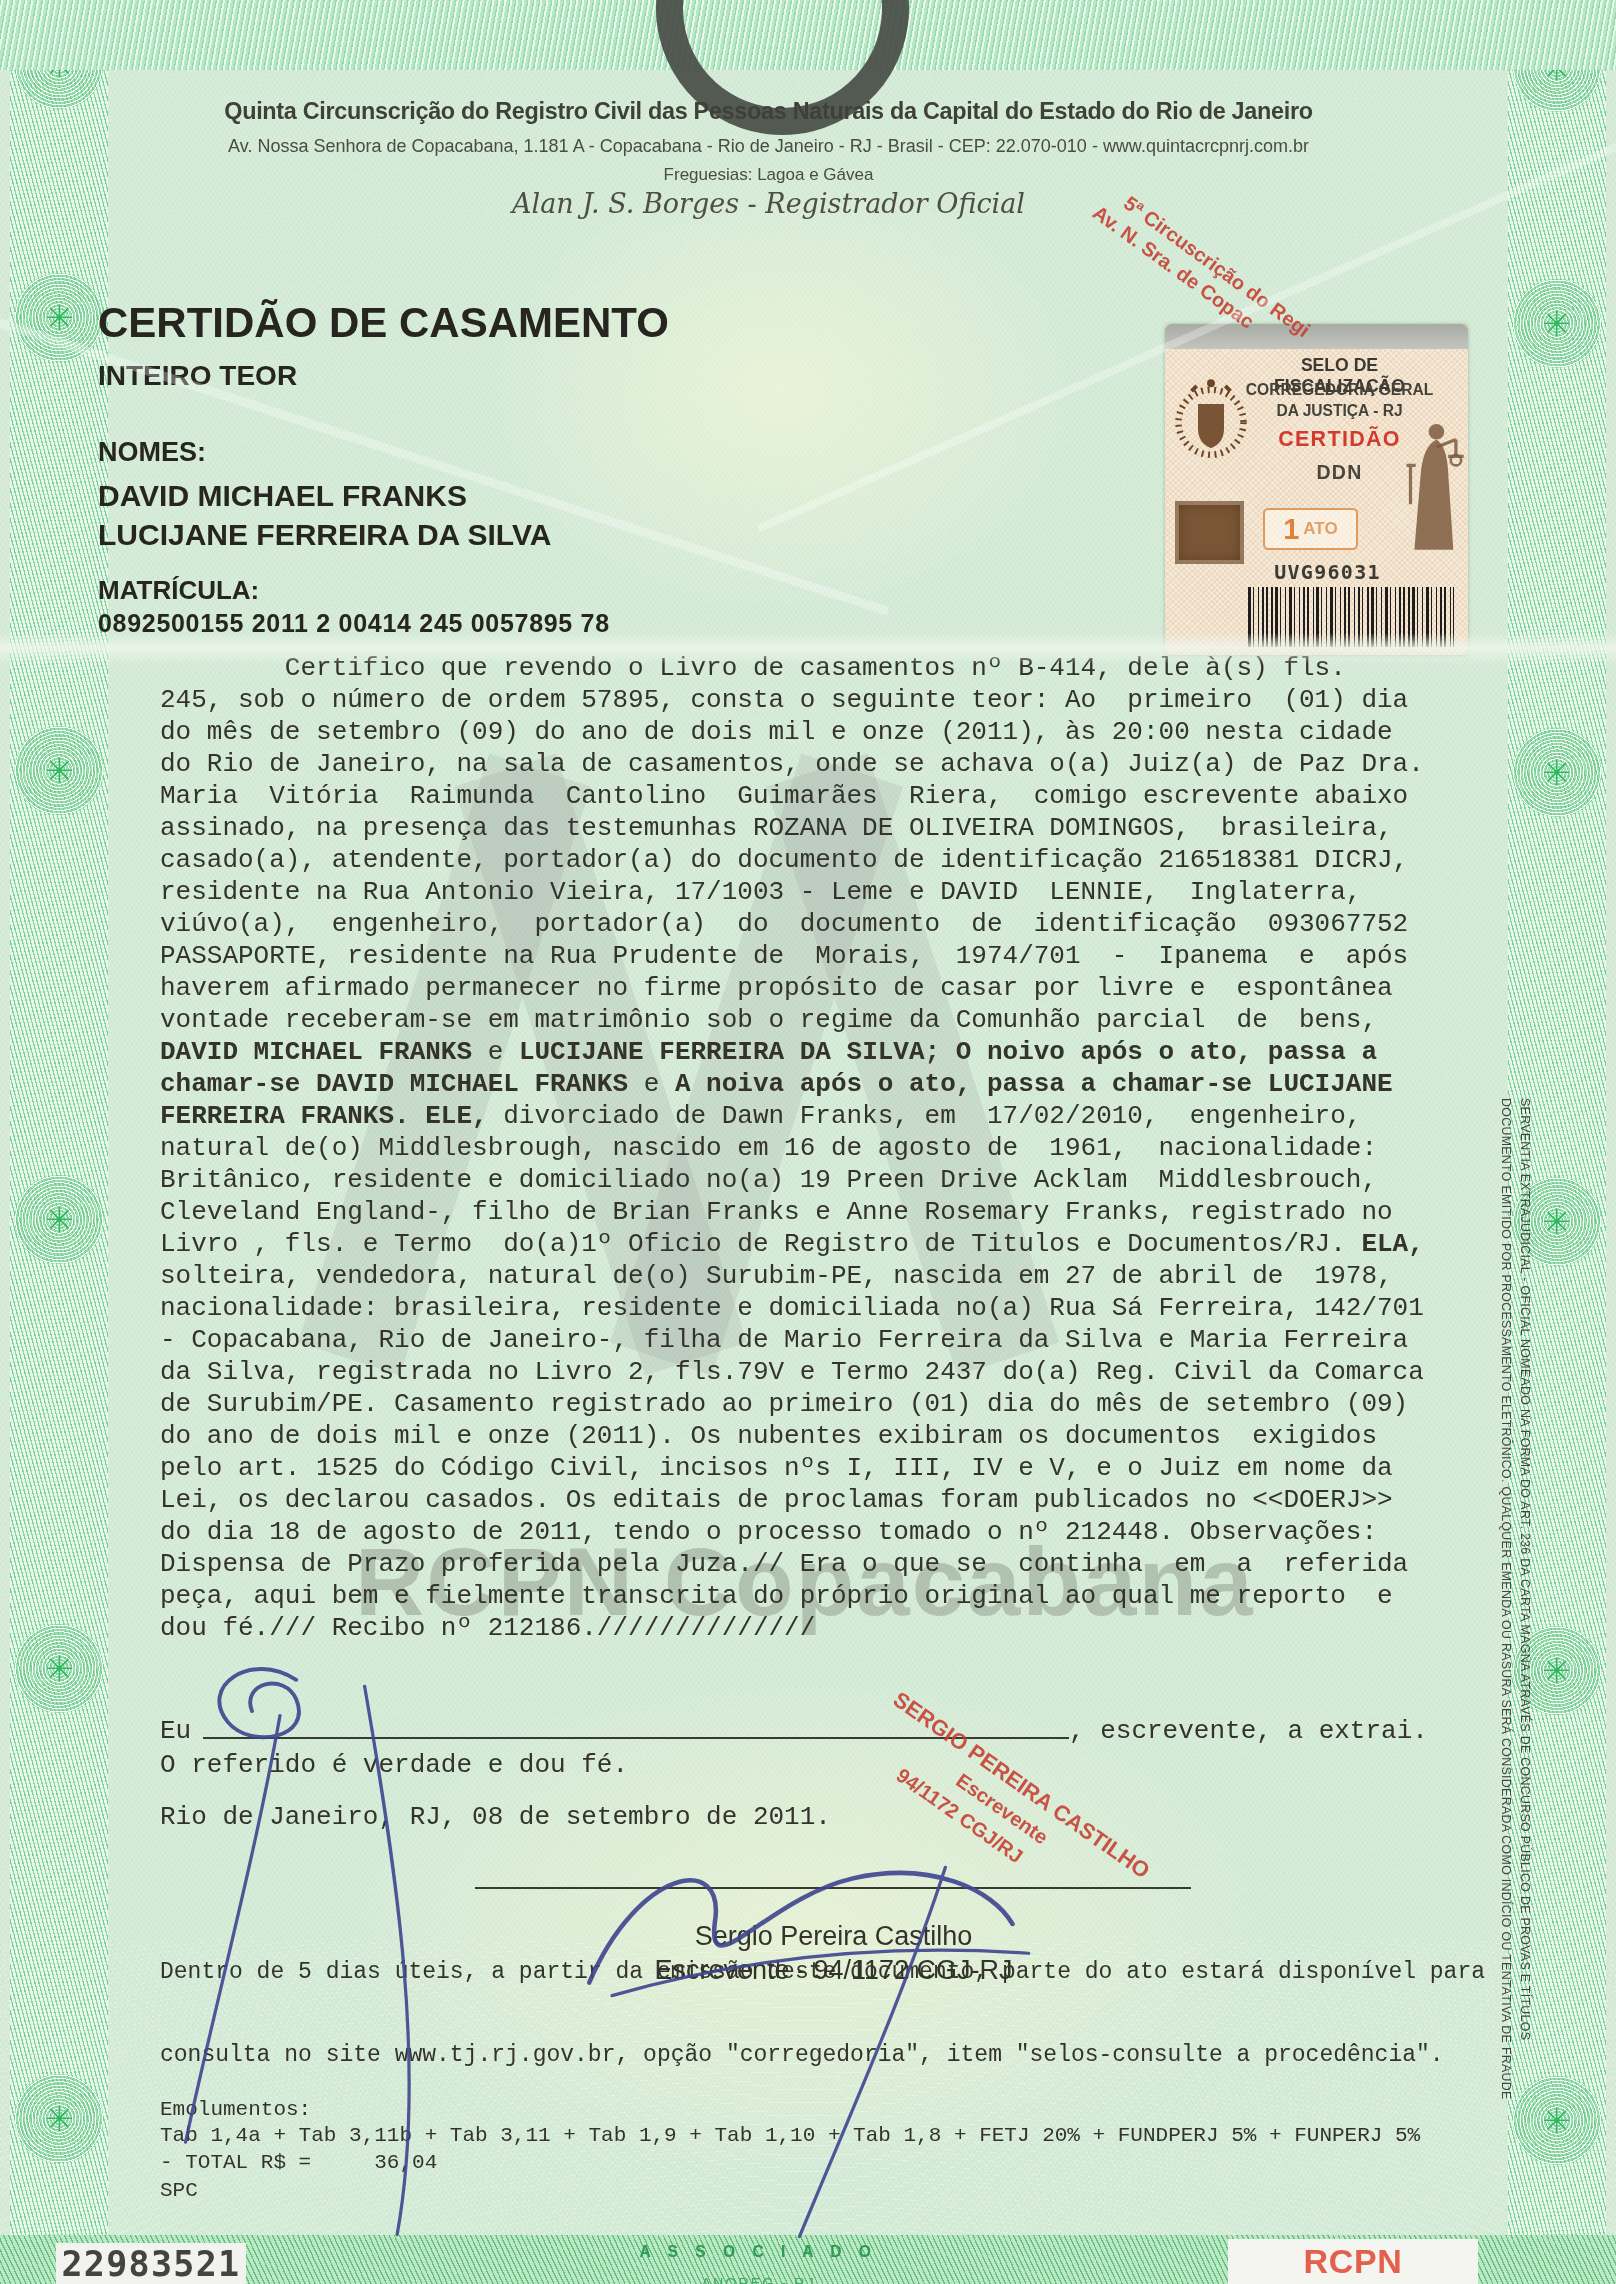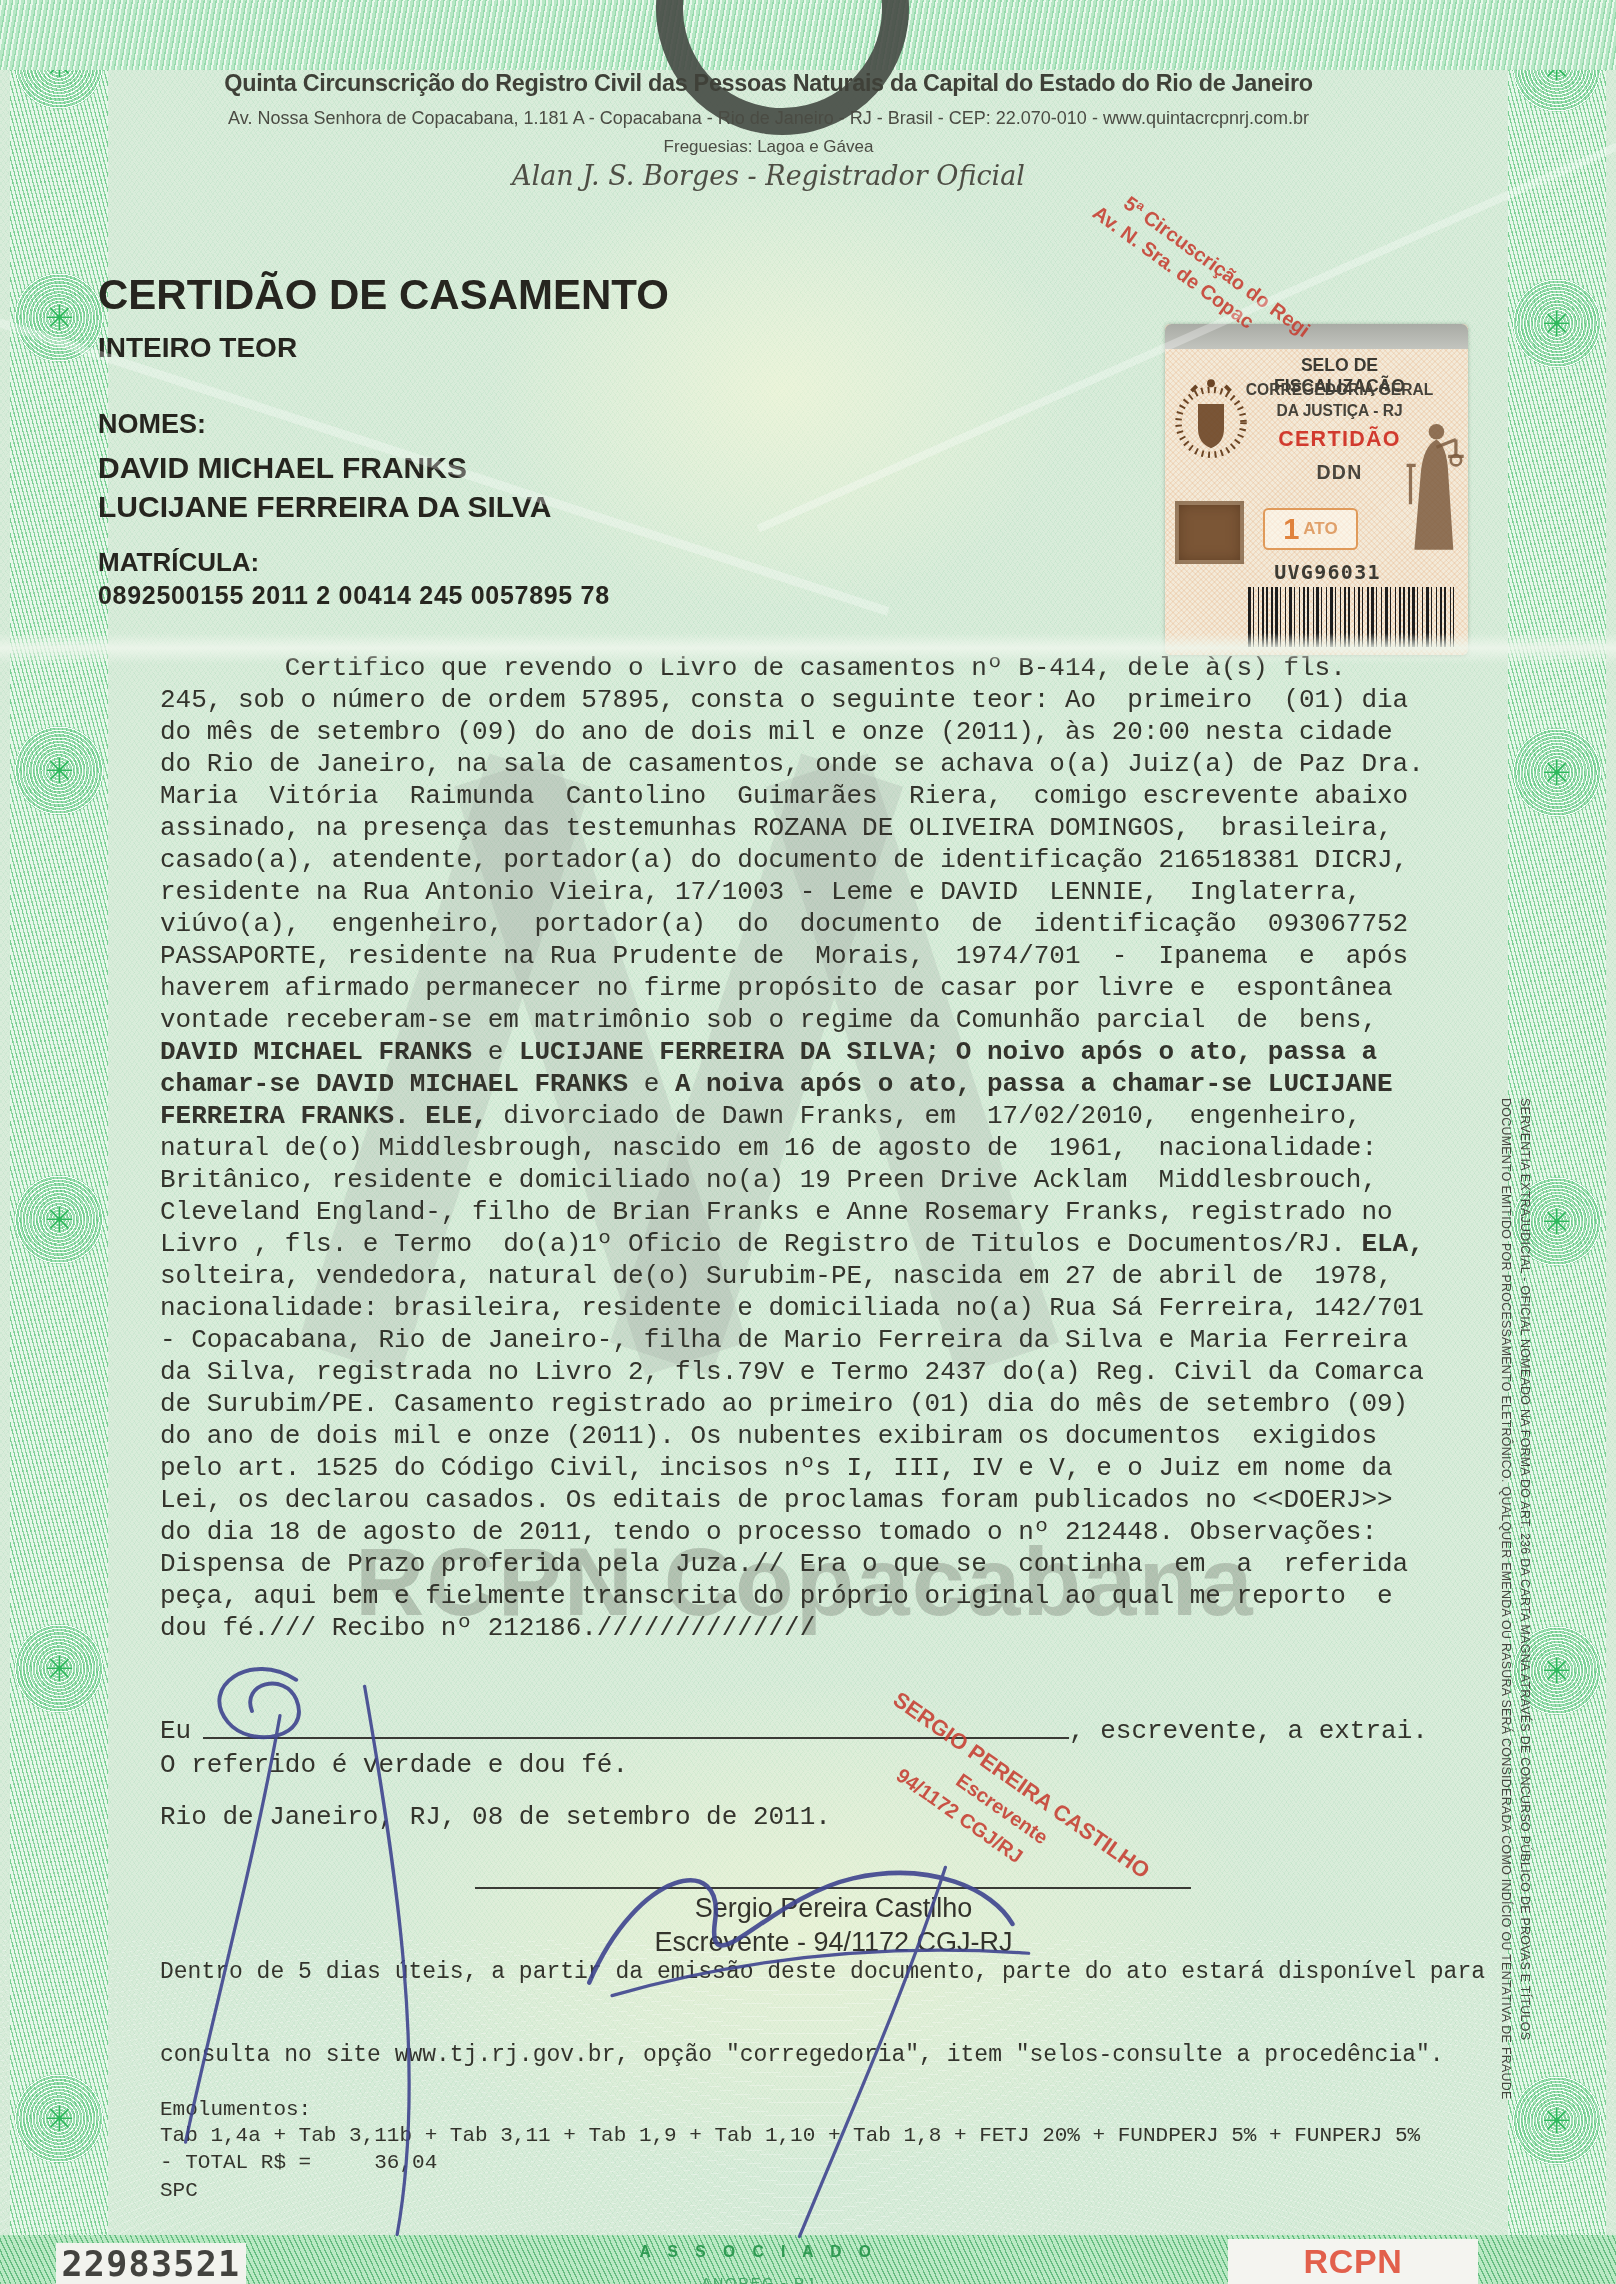--- a/index.html
+++ b/index.html
@@ -133,21 +133,21 @@
   .serialbox{position:absolute;left:56px;top:7.8px;width:190px;height:42px;background:#f2f3ee;
     display:flex;align-items:center;justify-content:center;}
   .serialnum{font-family:"DejaVu Sans Mono", monospace;font-size:35px;font-weight:bold;color:#43433f;letter-spacing:1.3px;}
   .assoc{position:absolute;left:498px;top:7.8px;width:521px;text-align:center;}
   .assoc-1{font-size:15.6px;font-weight:bold;letter-spacing:6.5px;color:#2f9a52;}
   .assoc-2{font-size:14.3px;letter-spacing:2px;color:#43a765;margin-top:14px;}
   .rcpnbox{position:absolute;left:1228px;top:3.9px;width:250px;height:46px;background:#f4f4f0;
     display:flex;align-items:center;justify-content:center;}
   .rcpn{font-size:34px;font-weight:bold;color:#e2604c;letter-spacing:0.7px;}
   .sigsvg{position:absolute;left:0;top:0;z-index:3;pointer-events:none;}
-  .abs{position:absolute;}
+  .abs{position:absolute;margin-top:28px;}
 </style>
 </head>
 <body>
 
 <div class="page">
 
   <div class="band band-left">
     <div class="rosette" style="top:19.5px">
         <span class="star">✳</span>
       </div>

